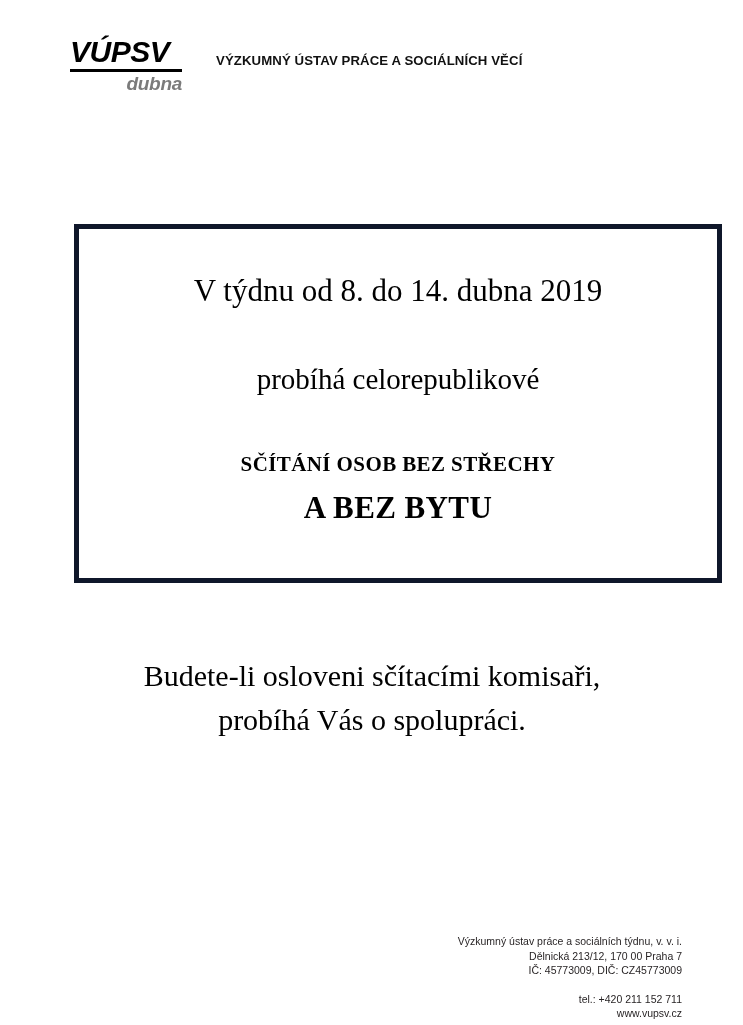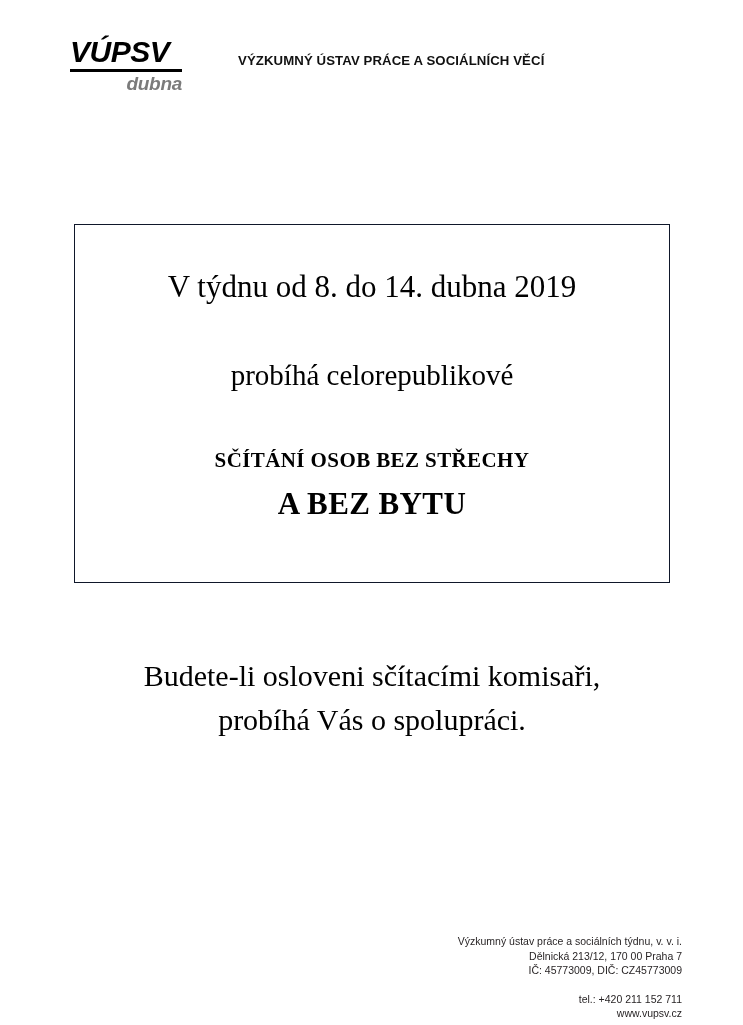--- a/index.html
+++ b/index.html
@@ -54,41 +54,41 @@
     font-style: italic;
     font-size: 19px;
     line-height: 21px;
     letter-spacing: -0.3px;
     color: #7b7b7b;
     text-align: right;
     white-space: nowrap;
     margin-top: 1px;
   }
   .header-titles {
-    margin-left: 28px;
+    margin-left: 6px;
     padding-top: 14px;
   }
   .header-titles .line {
     font-family: "Liberation Sans", "DejaVu Sans", sans-serif;
     font-weight: bold;
     font-size: 13.2px;
     line-height: 21px;
     letter-spacing: 0.1px;
     color: #111111;
     white-space: nowrap;
   }
 
   
   .notice-box {
     position: absolute;
     left: 74px;
     top: 224px;
-    width: 596px;
+    width: 648px;
     height: 359px;
-    border: 1px solid #0f172a;
+    border: 5px solid #0f172a;
     box-sizing: border-box;
   }
   .notice-inner {
     padding-top: 30px;
     text-align: center;
   }
   .notice-line-1 {
     font-size: 31px;
     line-height: 40px;
     margin-top: 12px;

